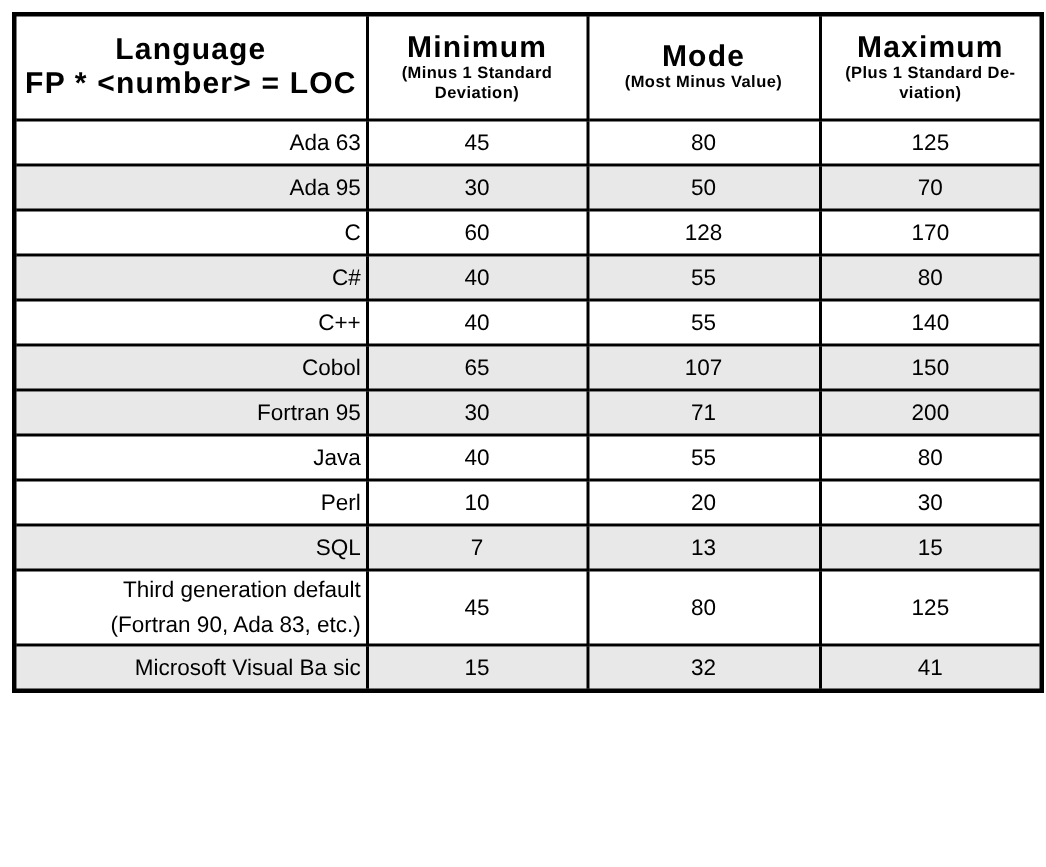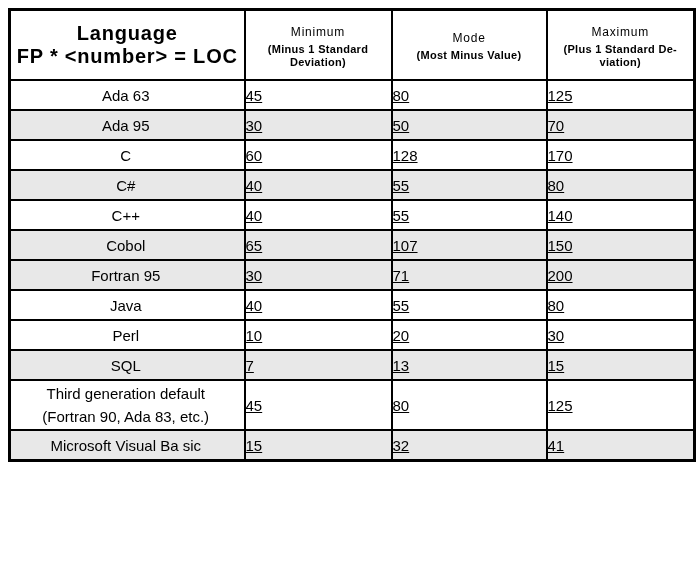--- a/index.html
+++ b/index.html
@@ -41,47 +41,46 @@
     font-weight:bold;
     padding:2px 2px;
   }
   th.lang-head{
     font-size:20px;
     line-height:23px;
     letter-spacing:0.8px;
     white-space:pre-line;
   }
   .h-main{
-    font-size:12px;
+    font-size:20px;
     line-height:20px;
     letter-spacing:0.8px;
-    font-weight:normal;
+    font-weight:bold;
   }
   .h-sub{
     font-size:11px;
     line-height:13px;
     letter-spacing:0.3px;
     font-weight:bold;
     white-space:pre-line;
     margin-top:1px;
   }
   tbody td{
     height:26px;
     font-size:15px;
     padding:1px 0;
   }
   tbody td.lang{
-    text-align:center;
+    text-align:right;
     padding-right:3px;
     line-height:23px;
     white-space:pre-line;
   }
   tbody td.num{
-    text-align:left;
-    text-decoration:underline;
+    text-align:center;
   }
   tbody tr.shaded td{
     background:var(--shaded);
   }
 </style>
 </head>
 <body>
 
 <div class="table-wrap">
   <table>

